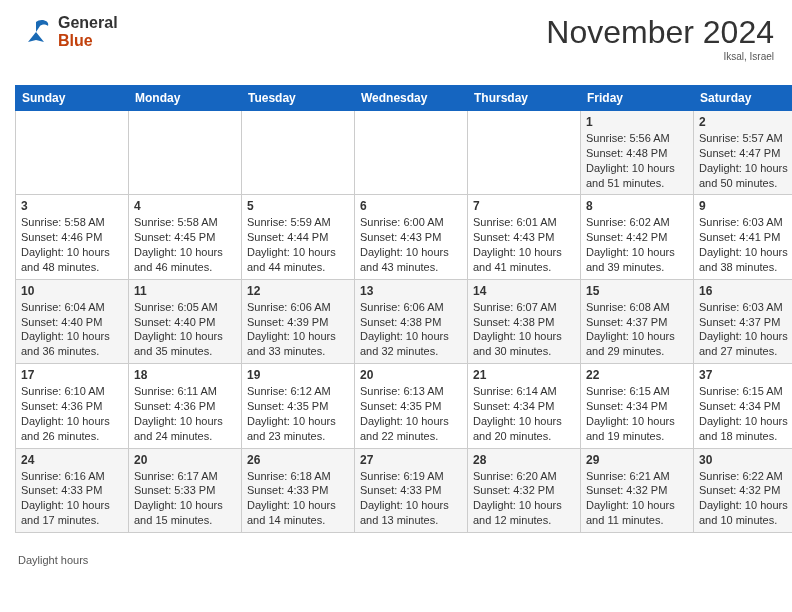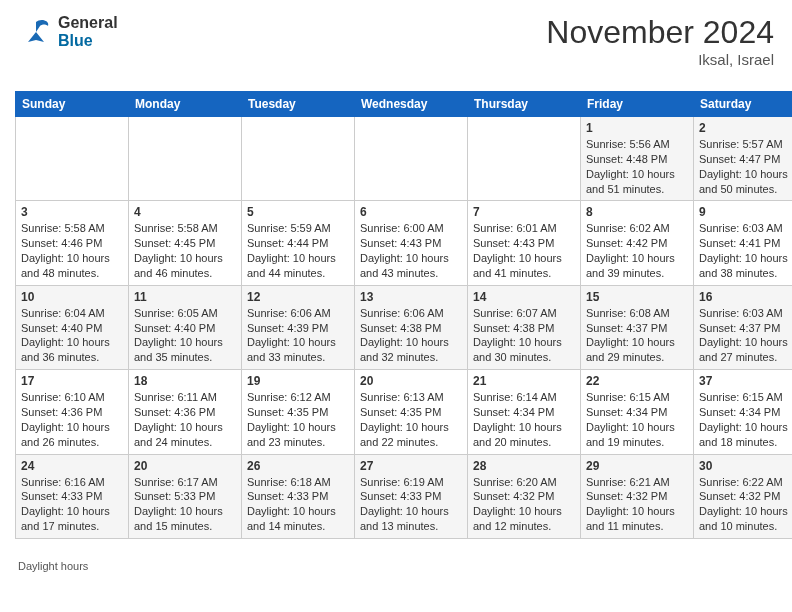--- a/index.html
+++ b/index.html
@@ -27,32 +27,32 @@
       line-height: 1.1;
     }
     .logo-general {
       font-size: 16px;
       font-weight: bold;
       color: #333;
     }
     .logo-blue {
       font-size: 16px;
       font-weight: bold;
-      color: #0369a1;
+      color: #c2410c;
     }
     .title-block {
       text-align: right;
     }
     .month-title {
       font-size: 32px;
       font-weight: 400;
       color: #333;
     }
     .location {
-      font-size: 15px;
+      font-size: 10px;
       color: #555;
     }
     .calendar {
       width: 100%;
       border-collapse: collapse;
       margin: 15px;
     }
     .calendar thead th {
       background-color: #1565c0;
       color: #fff;

